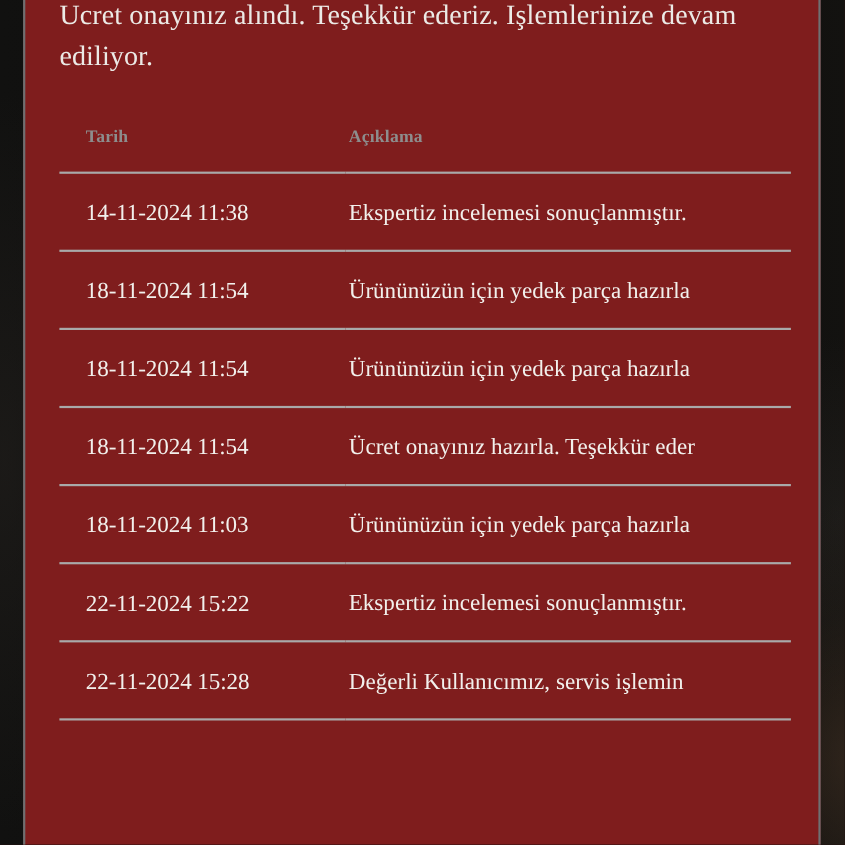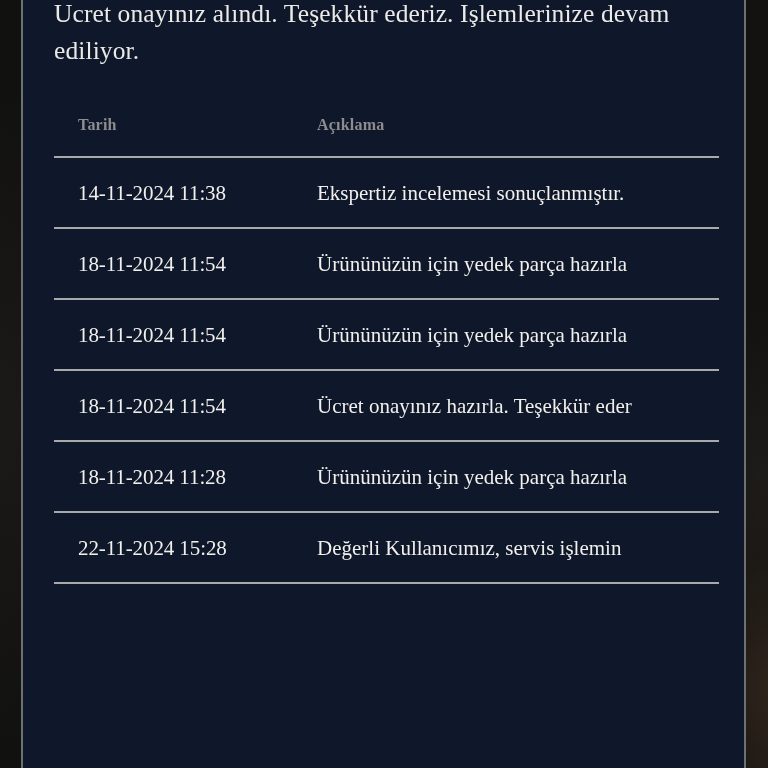--- a/index.html
+++ b/index.html
@@ -28,21 +28,21 @@
       linear-gradient(90deg, #111110 0%, #0e0e0d 40%, #0c0c0b 70%, #131210 100%);
   }
 
   
   .panel {
     position: absolute;
     left: 21px;
     top: 0;
     width: 725px;
     height: 768px;
-    background: #0f172a;
+    background: #7f1d1d;
     border-left: 2px solid #6e7072;
     border-right: 2px solid #6e7072;
     overflow: hidden;
   }
 
   
   .intro {
     padding: 0 10px 0 31px;
     color: #eceae6;
     font-size: 25.5px;
@@ -157,23 +157,29 @@
               <span class="desc-text">Ürününüzün için yedek parça hazırla</span>
             </td>
           </tr>
           <tr>
             <td class="td-date">18-11-2024 11:54</td>
             <td class="td-desc">
               <span class="desc-text">Ücret onayınız hazırla. Teşekkür eder</span>
             </td>
           </tr>
           <tr>
-            <td class="td-date">18-11-2024 11:28</td>
+            <td class="td-date">18-11-2024 11:03</td>
             <td class="td-desc">
               <span class="desc-text">Ürününüzün için yedek parça hazırla</span>
+            </td>
+          </tr>
+          <tr>
+            <td class="td-date">22-11-2024 15:22</td>
+            <td class="td-desc">
+              <span class="desc-text">Ekspertiz incelemesi sonuçlanmıştır.</span>
             </td>
           </tr>
           <tr>
             <td class="td-date">22-11-2024 15:28</td>
             <td class="td-desc">
               <span class="desc-text">Değerli Kullanıcımız, servis işlemin</span>
             </td>
           </tr>
         </tbody>
     </table>

